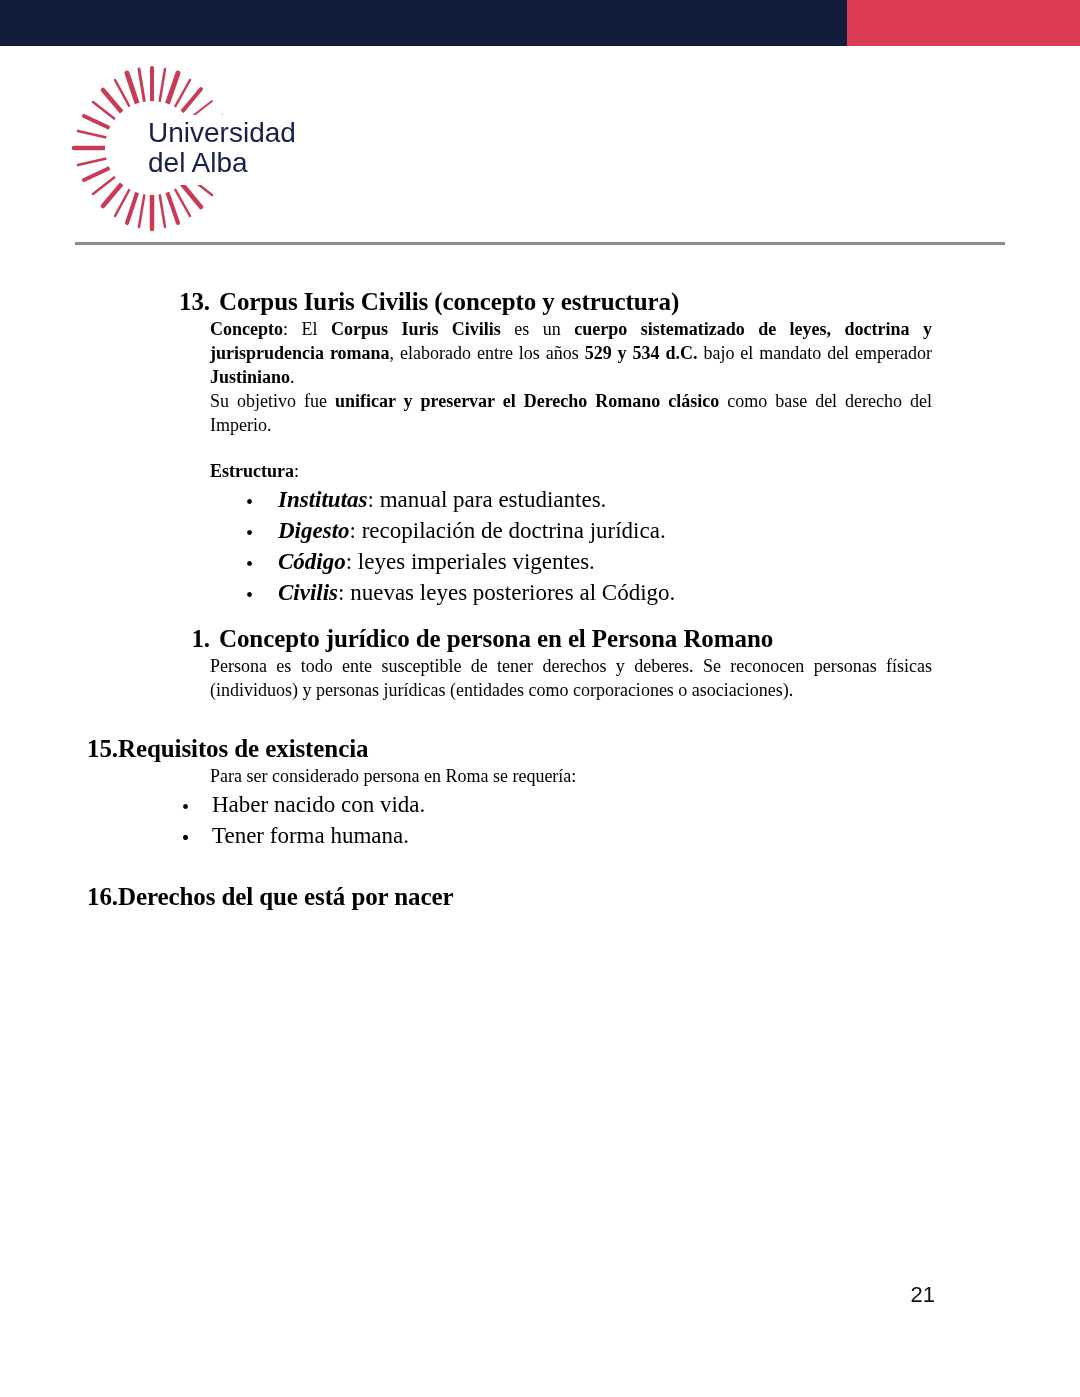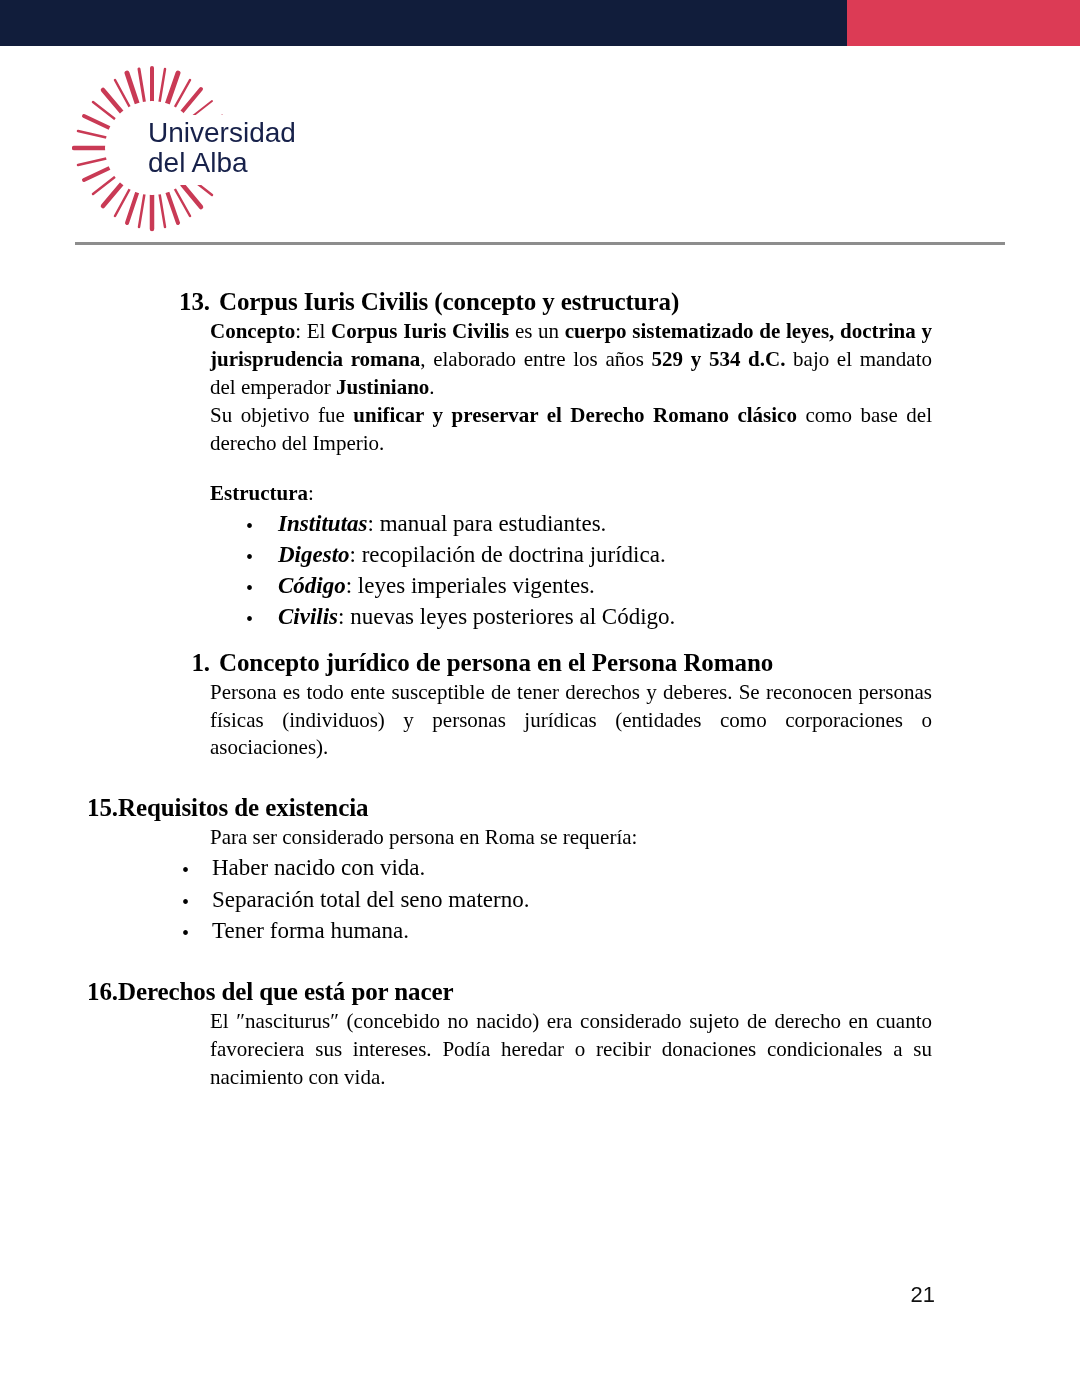--- a/index.html
+++ b/index.html
@@ -92,21 +92,21 @@
   
   .heading.n-space { padding-left: 179px; }
   .heading.n-space .num { width: 31px; padding-right: 9px; }
 
   .heading.n-tight { padding-left: 78px; }
   .heading.n-tight .num { width: 40px; padding-right: 0; }
 
   .para {
     margin-left: 210px;
     margin-right: 148px;
-    font-size: 21px;
+    font-size: 18px;
     line-height: 1.33;
     text-align: justify;
     text-justify: inter-word;
   }
   .para.nojust { text-align: left; }
 
   b, .b { font-weight: bold; }
   .bi { font-weight: bold; font-style: italic; }
 
   .spacer-sm { height: 14px; }
@@ -265,34 +265,32 @@
       <span class="htext">Requisitos de existencia</span>
     </div>
     <div class="para nojust">Para ser considerado persona en Roma se requería:</div>
     <ul class="bullets shallow">
       <li>
         <span class="dot">•</span>
         <span>Haber nacido con vida.</span>
       </li>
       <li>
         <span class="dot">•</span>
-        <span>Separación total del seno materno.</span>
       </li>
       <li>
         <span class="dot">•</span>
         <span>Tener forma humana.</span>
       </li>
     </ul>
   </div>
 
   <div class="spacer-lg"></div>
 
   <div class="section">
     <div class="heading n-tight">
       <span class="num">16.</span>
       <span class="htext">Derechos del que está por nacer</span>
     </div>
-    <div class="para">El ″nasciturus″ (concebido no nacido) era considerado sujeto de derecho en cuanto favoreciera sus intereses. Podía heredar o recibir donaciones condicionales a su nacimiento con vida.</div>
   </div>
 
 </div>
 
 <div class="page-number">21</div>
 
 </body></html>

